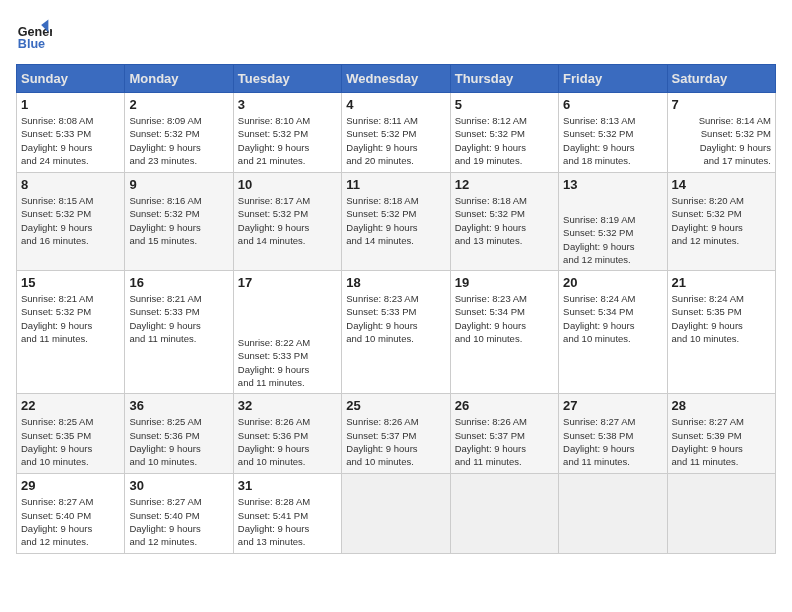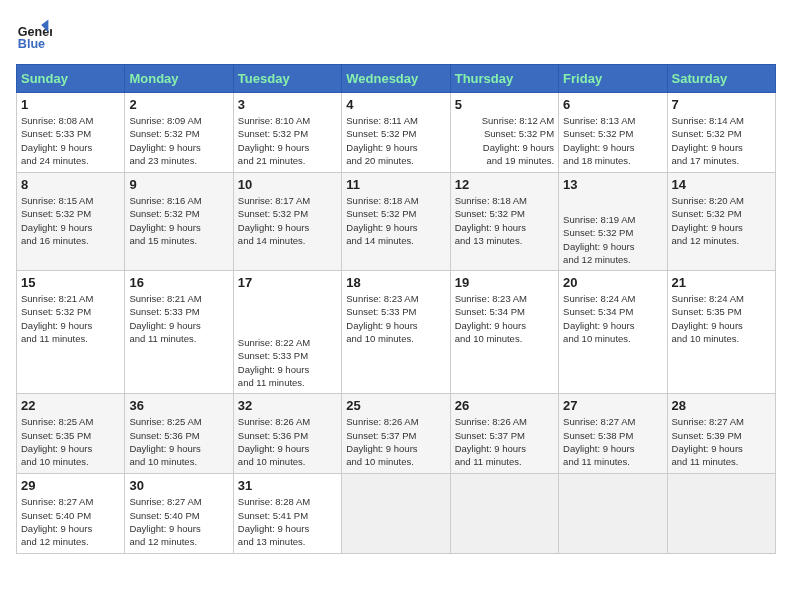--- a/index.html
+++ b/index.html
@@ -39,21 +39,21 @@
       font-weight: normal;
       color: #444;
     }
     table {
       width: 100%;
       border-collapse: collapse;
       table-layout: fixed;
     }
     thead th {
       background: #3a6bbf;
-      color: #86efac;
+      color: #e5e5e5;
       font-size: 13px;
       font-weight: bold;
       padding: 6px 4px;
       text-align: left;
       border: 1px solid #2a5aaf;
     }
     tbody td {
       vertical-align: top;
       font-size: 10px;
       color: #222;
@@ -134,35 +134,35 @@
         </td>
         <td>
           <span class="day-num">4</span>
           <div class="day-info" style="white-space: pre-line;">Sunrise: 8:11 AM
 Sunset: 5:32 PM
 Daylight: 9 hours
 and 20 minutes.</div>
         </td>
         <td>
           <span class="day-num">5</span>
-          <div class="day-info" style="white-space: pre-line; text-align: right;">Sunrise: 8:12 AM
+          <div class="day-info" style="white-space: pre-line;">Sunrise: 8:12 AM
 Sunset: 5:32 PM
 Daylight: 9 hours
 and 19 minutes.</div>
         </td>
         <td>
           <span class="day-num">6</span>
           <div class="day-info" style="white-space: pre-line;">Sunrise: 8:13 AM
 Sunset: 5:32 PM
 Daylight: 9 hours
 and 18 minutes.</div>
         </td>
         <td>
           <span class="day-num">7</span>
-          <div class="day-info" style="white-space: pre-line;">Sunrise: 8:14 AM
+          <div class="day-info" style="white-space: pre-line; text-align: right;">Sunrise: 8:14 AM
 Sunset: 5:32 PM
 Daylight: 9 hours
 and 17 minutes.</div>
         </td>
       </tr>
       <tr>
         <td>
           <span class="day-num">8</span>
           <div class="day-info" style="white-space: pre-line;">Sunrise: 8:15 AM
 Sunset: 5:32 PM

